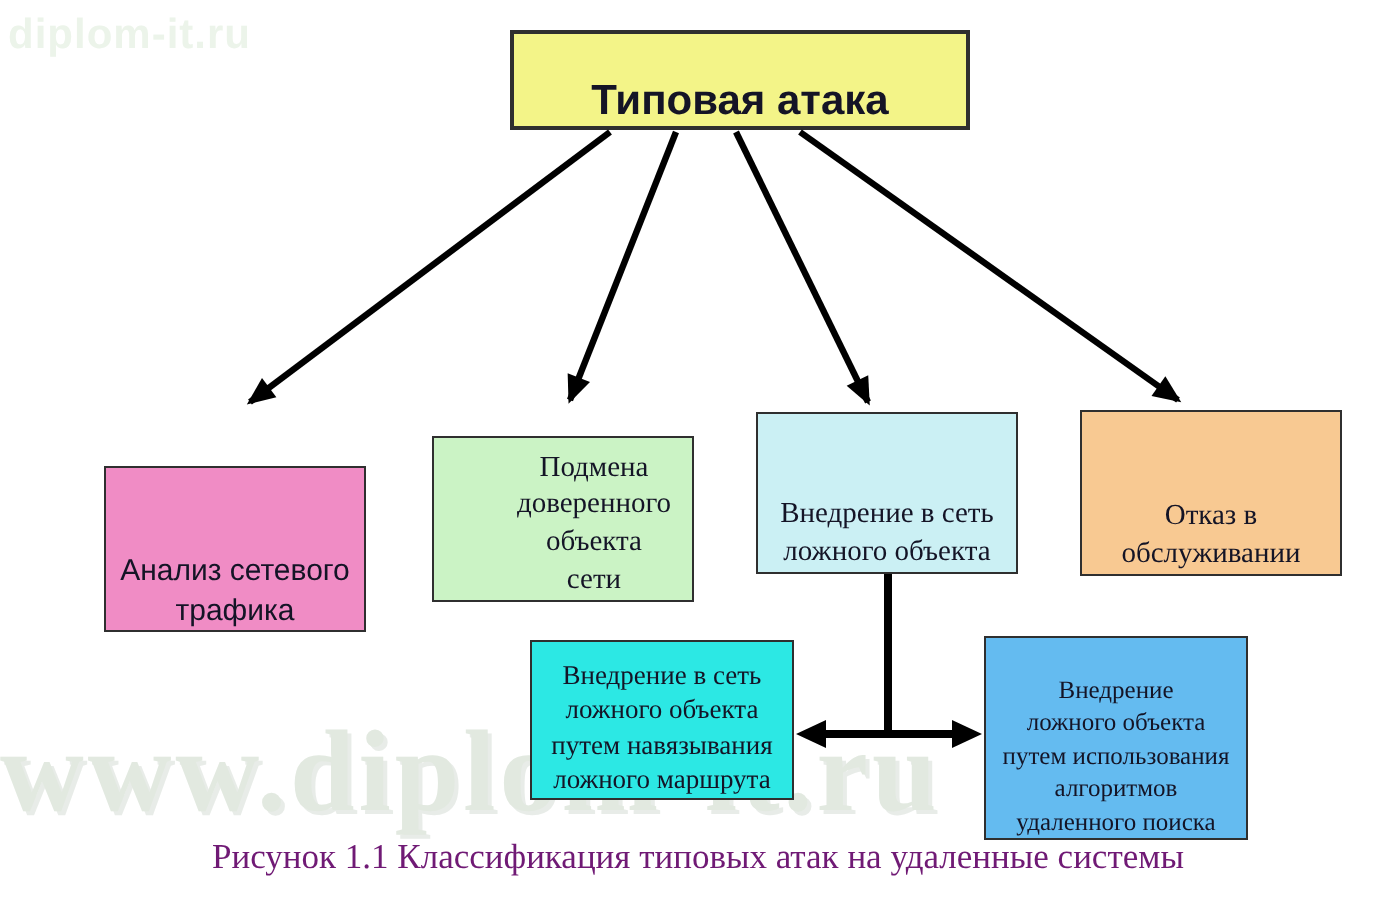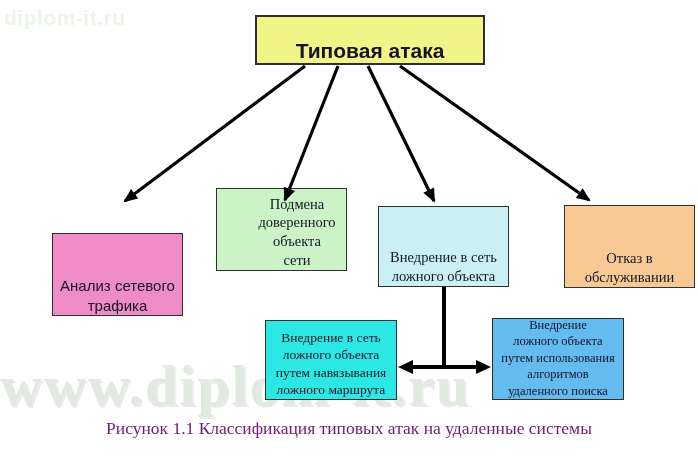--- a/index.html
+++ b/index.html
@@ -23,24 +23,24 @@
     display:flex;align-items:flex-end;justify-content:center;
     text-align:center;color:#141426;box-sizing:border-box;
   }
   .node .lbl{white-space:pre-line;}
   .node-root{
     left:255px;top:15px;width:230px;height:50px;
     font-family:"Liberation Sans", sans-serif;font-weight:bold;font-size:21px;
   }
   .node-l1{top:206px;width:131px;height:83px;font-size:14.5px;line-height:1.3;border-width:1.5px;}
   .node-pink{left:52px;font-family:"Liberation Sans", sans-serif;font-size:15px;}
-  .node-green{left:216px;top:188px;padding-left:31px;}
+  .node-green{left:216px;top:218px;padding-left:31px;}
   .node-cyan{left:378px;height:81px;}
-  .node-orange{left:540px;top:205px;margin-left:24px;}
-  .node-l2{width:132px;height:82px;font-size:13.5px;line-height:1.3;border-width:1.5px;}
+  .node-orange{left:540px;top:205px;}
+  .node-l2{width:132px;height:102px;font-size:13.5px;line-height:1.3;border-width:1.5px;}
   .node-bcyan{left:265px;top:320px;height:80px;}
   .node-blue{left:492px;top:318px;font-size:12.5px;line-height:1.32;}
   #connectors{position:absolute;left:0;top:0;z-index:3;pointer-events:none;}
   .caption{
     position:absolute;left:0;top:418px;width:698px;z-index:2;
     text-align:center;font-size:17.5px;color:#701a75;
     font-family:"Liberation Serif", serif;
   }
 </style>
 </head>

